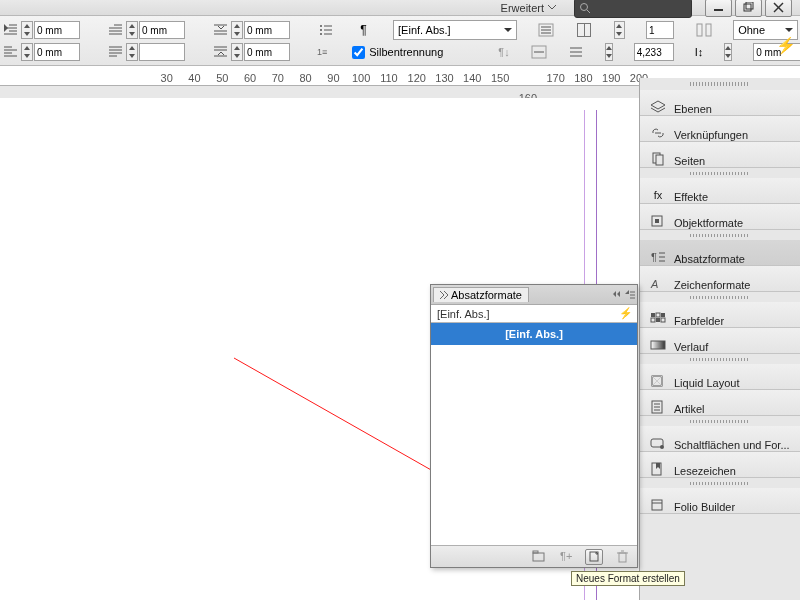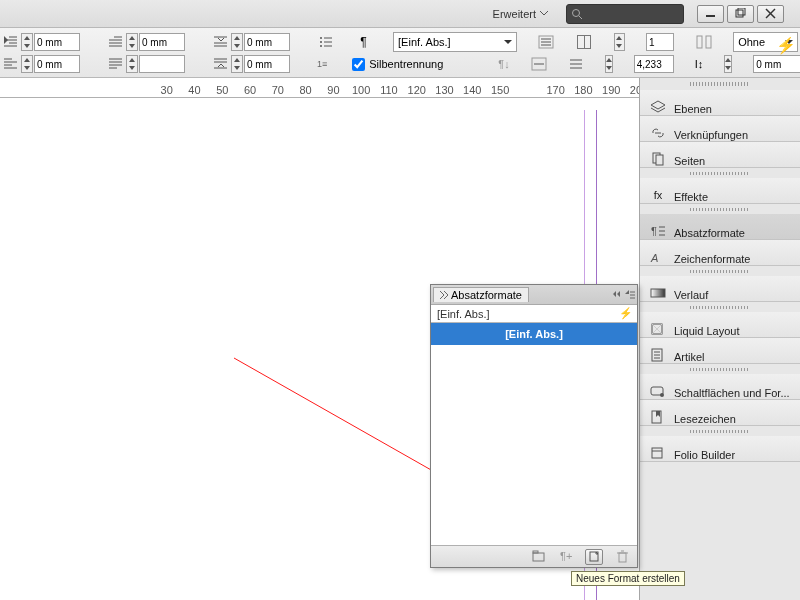--- a/index.html
+++ b/index.html
@@ -1,19 +1,19 @@
 <!DOCTYPE html>
 <html><head>
 <meta charset="utf-8">
 <style>
 * { box-sizing: border-box; margin: 0; padding: 0; font-family: "Segoe UI", Tahoma, sans-serif; font-size: 11px; }
 body { background: #e8e8e8; width: 800px; height: 600px; overflow: hidden; position: relative; }
 
 
-.topbar { height: 28px; background: linear-gradient(#e9e9e9, #dcdcdc); border-bottom: 1px solid #b8b8b8; display: flex; align-items: center; justify-content: flex-end; padding-right: 16px; }
+.topbar { height: 16px; background: linear-gradient(#e9e9e9, #dcdcdc); border-bottom: 1px solid #b8b8b8; display: flex; align-items: center; justify-content: flex-end; padding-right: 8px; }
 .workspace-switch { margin-right: 10px; padding: 2px 8px; color: #333; display:flex; align-items:center; gap:4px;}
 .searchbox { width: 118px; height: 20px; background:#454545; border:1px solid #333; border-radius:3px; display:flex; align-items:center; padding:0 4px; margin-right:10px;}
 .searchbox svg { width:12px; height:12px; }
 .winbtn { width:27px; height:18px; background:linear-gradient(#f6f6f6,#ddd); border:1px solid #8a8a8a; border-radius:2px; margin-left:3px; display:flex; align-items:center; justify-content:center;}
 .winbtn svg { width:11px; height:11px; }
 
 
 .controlbar { height: 50px; background: linear-gradient(#f3f3f3,#e6e6e6); border-bottom:1px solid #b8b8b8; padding:3px 2px; }
 .ctrlrow { display:flex; align-items:center; height:22px; gap:21px; }
 .fieldgrp { display:flex; align-items:center; gap:1px; margin-right:6px;}
@@ -414,20 +414,29 @@
     </div>
     <div class="sepgrip">
       <span></span>
     </div>
     <div class="panelrow">
       <span class="pico">
         <text x="0" y="11" font-size="11" font-style="italic" fill="#333" font-weight="bold">fx</text>
       </span>
       <span>Effekte</span>
     </div>
+    <div class="panelrow">
+      <span class="pico">
+        <svg width="16" height="14">
+          <rect x="2" y="2" width="10" height="10" fill="none" stroke="#555"></rect>
+          <rect x="5" y="5" width="4" height="4" fill="#555"></rect>
+        </svg>
+      </span>
+      <span>Objektformate</span>
+    </div>
     <div class="sepgrip">
       <span></span>
     </div>
     <div class="panelrow sel">
       <span class="pico">
         <svg width="16" height="14">
           <text x="1" y="11" font-size="12" fill="#555">¶</text>
           <line x1="9" y1="3" x2="15" y2="3" stroke="#555"></line>
           <line x1="9" y1="7" x2="15" y2="7" stroke="#555"></line>
           <line x1="9" y1="11" x2="15" y2="11" stroke="#555"></line>
@@ -438,20 +447,33 @@
     <div class="panelrow">
       <span class="pico">
         <svg width="16" height="14">
           <text x="1" y="12" font-size="13" fill="#555" font-style="italic">A</text>
         </svg>
       </span>
       <span>Zeichenformate</span>
     </div>
     <div class="sepgrip">
       <span></span>
+    </div>
+    <div class="panelrow">
+      <span class="pico">
+        <svg width="16" height="14">
+          <rect x="1" y="1" width="4" height="4" fill="#555"></rect>
+          <rect x="6" y="1" width="4" height="4" fill="none" stroke="#555"></rect>
+          <rect x="11" y="1" width="4" height="4" fill="#555"></rect>
+          <rect x="1" y="6" width="4" height="4" fill="none" stroke="#555"></rect>
+          <rect x="6" y="6" width="4" height="4" fill="#555"></rect>
+          <rect x="11" y="6" width="4" height="4" fill="none" stroke="#555"></rect>
+        </svg>
+      </span>
+      <span>Farbfelder</span>
     </div>
     <div class="panelrow">
       <span class="pico">
         <svg width="16" height="14">
           <rect x="1" y="3" width="14" height="8" fill="url(#g)" stroke="#555"></rect>
           <defs>
             <linearGradient id="g">
               <stop offset="0" stop-color="#fff"></stop>
               <stop offset="1" stop-color="#333"></stop>
             </linearGradient>

